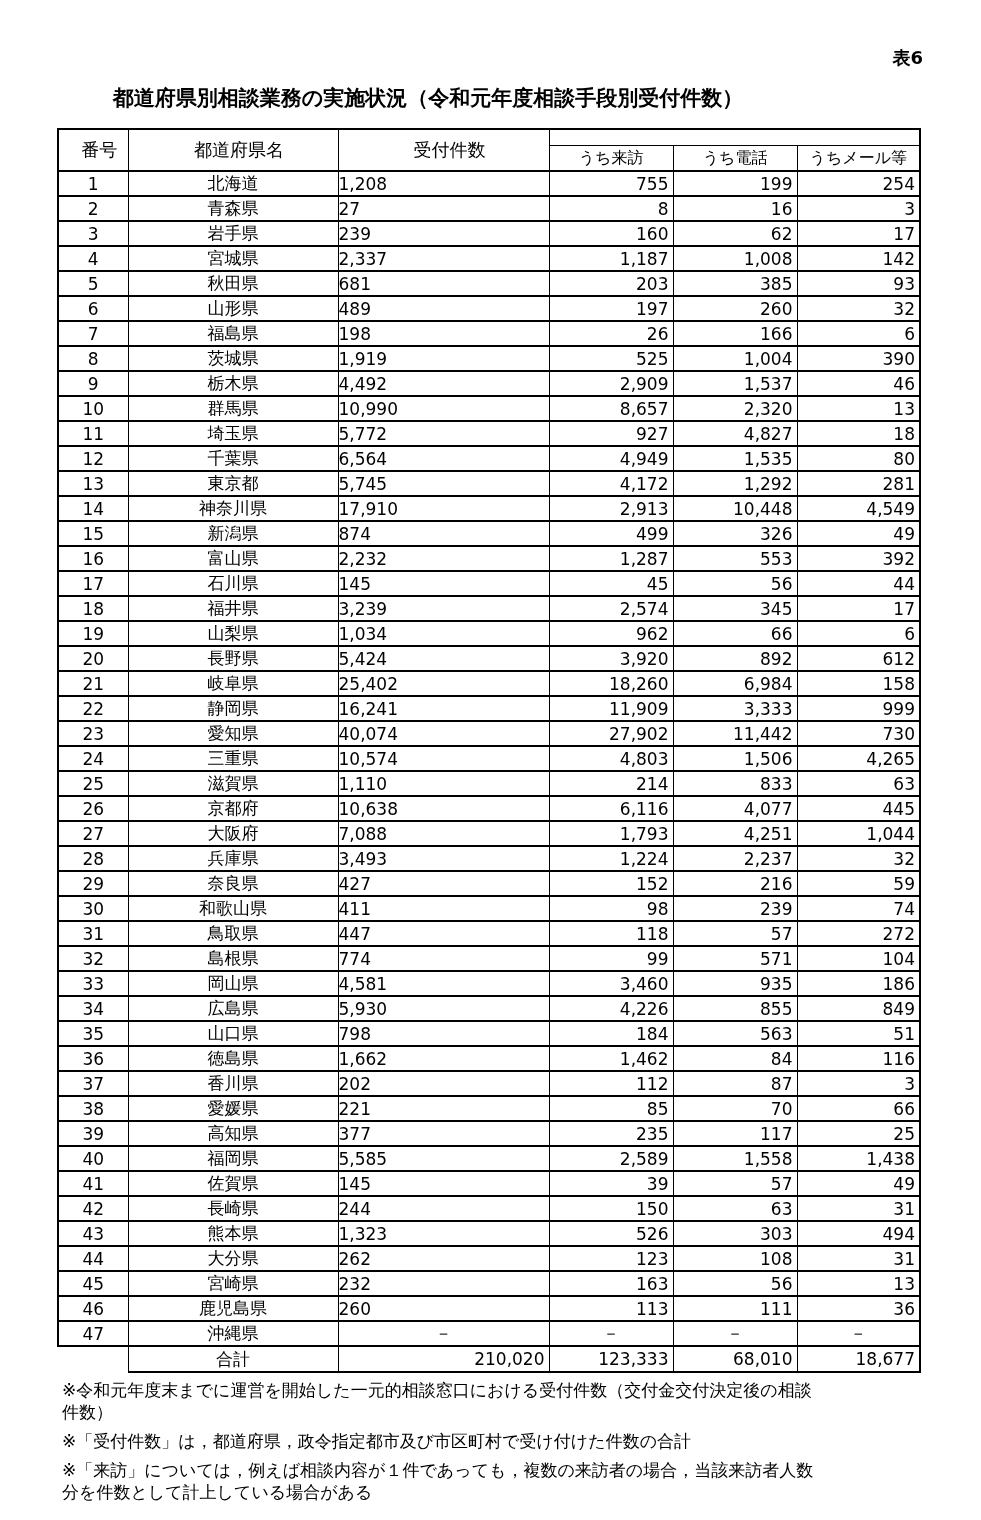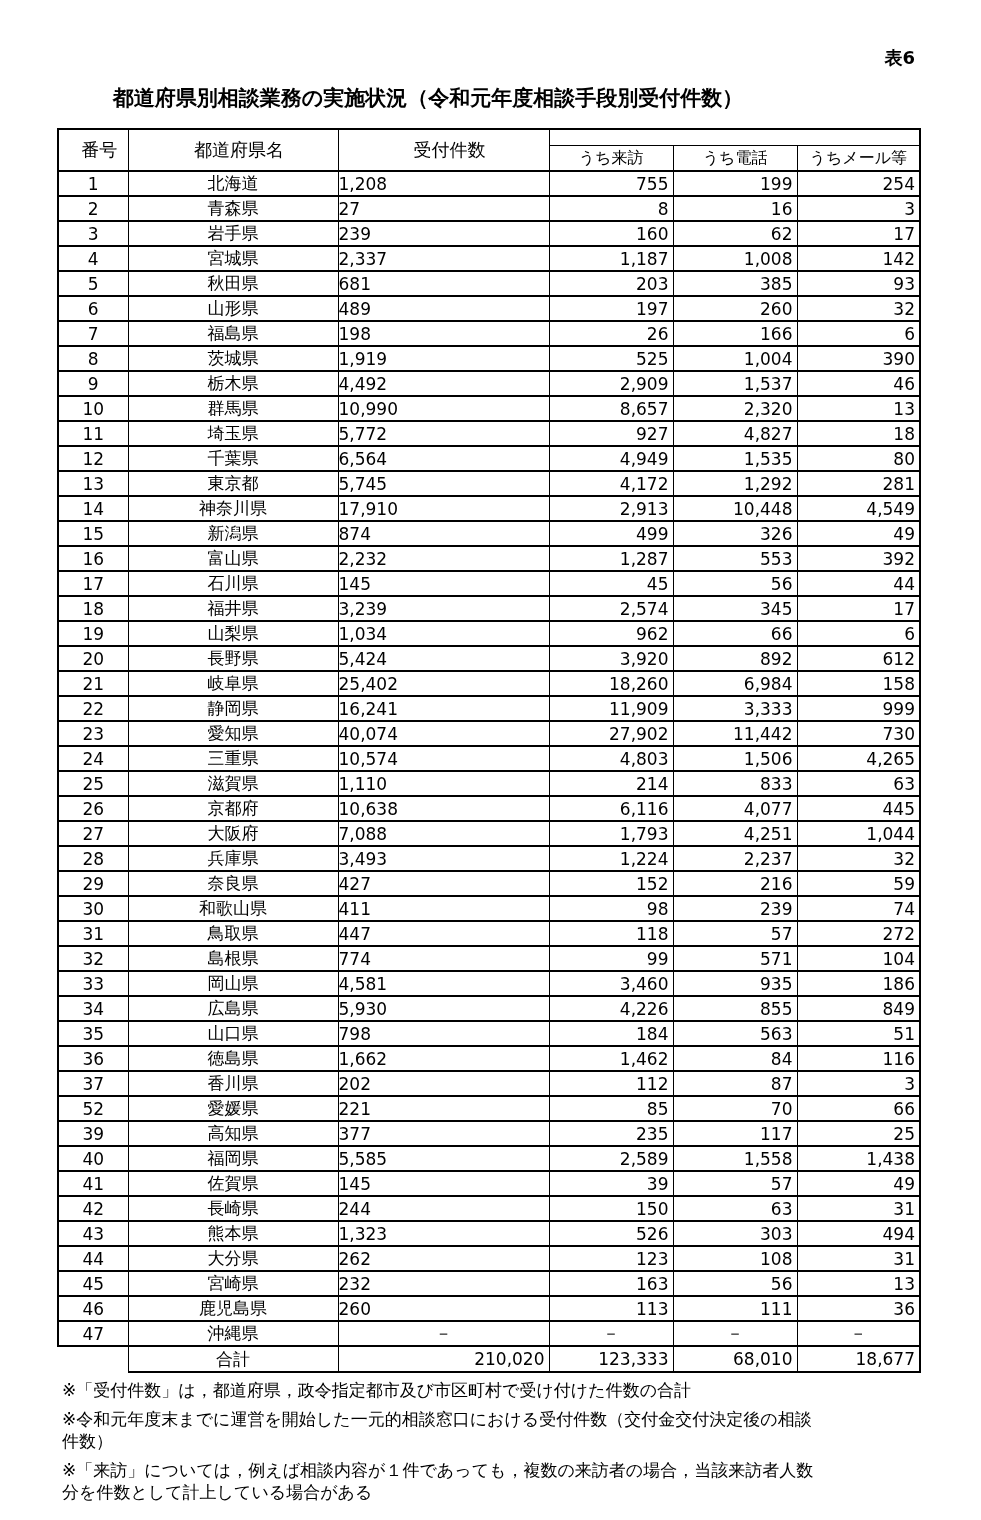--- a/index.html
+++ b/index.html
@@ -2,21 +2,21 @@
 <html><head>
 <meta charset="utf-8">
 <style>
   html,body{margin:0;padding:0;background:#ffffff;}
   body{
     width:981px;height:1520px;position:relative;
     font-family:"DejaVu Sans","Liberation Sans",sans-serif;
     color:#000;
   }
   .table-tag{
-    position:absolute;top:46px;right:66px;
+    position:absolute;top:46px;right:58px;
     font-size:18px;font-weight:bold;
   }
   .doc-title{
     position:absolute;top:84px;left:0;width:856px;margin:0;
     text-align:center;font-size:21px;font-weight:bold;
   }
   table.pref-table{
     position:absolute;left:57px;top:128px;
     border-collapse:collapse;table-layout:fixed;
     width:862px;
@@ -390,21 +390,21 @@
       </tr>
       <tr>
         <td class="c-no">37</td>
         <td class="c-pref">香川県</td>
         <td class="c-total">202</td>
         <td class="c-num c-visit">112</td>
         <td class="c-num c-phone">87</td>
         <td class="c-num c-mail">3</td>
       </tr>
       <tr>
-        <td class="c-no">52</td>
+        <td class="c-no">38</td>
         <td class="c-pref">愛媛県</td>
         <td class="c-total">221</td>
         <td class="c-num c-visit">85</td>
         <td class="c-num c-phone">70</td>
         <td class="c-num c-mail">66</td>
       </tr>
       <tr>
         <td class="c-no">39</td>
         <td class="c-pref">高知県</td>
         <td class="c-total">377</td>
@@ -483,18 +483,18 @@
       <td class="t-label">合計</td>
       <td class="t-total">210,020</td>
       <td class="t-num">123,333</td>
       <td class="t-num">68,010</td>
       <td class="t-num t-mail">18,677</td>
     </tr>
   </tfoot>
 </table>
 
 <div class="footnotes">
-  <p class="footnote">※「受付件数」は，都道府県，政令指定都市及び市区町村で受け付けた件数の合計</p>
   <p class="footnote">※令和元年度末までに運営を開始した一元的相談窓口における受付件数（交付金交付決定後の相談
 件数）</p>
+  <p class="footnote">※「受付件数」は，都道府県，政令指定都市及び市区町村で受け付けた件数の合計</p>
   <p class="footnote">※「来訪」については，例えば相談内容が１件であっても，複数の来訪者の場合，当該来訪者人数
 分を件数として計上している場合がある</p>
 </div>
 
 </body></html>

